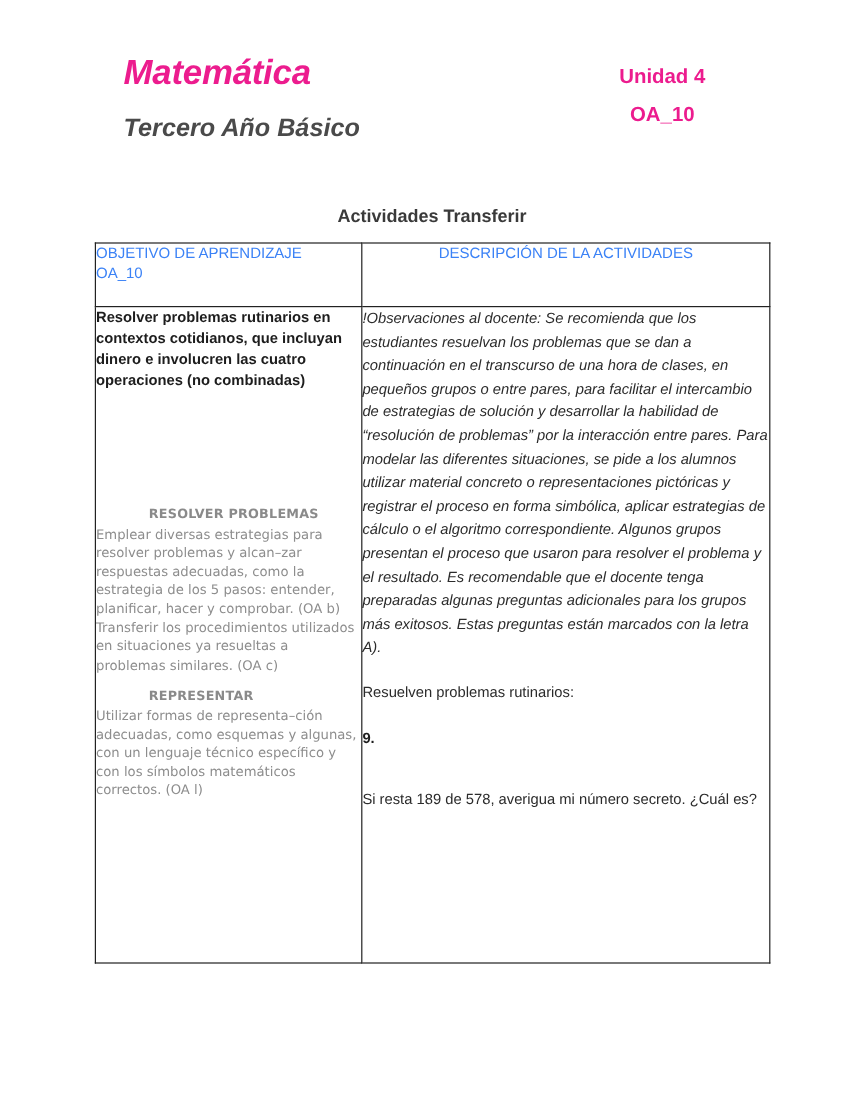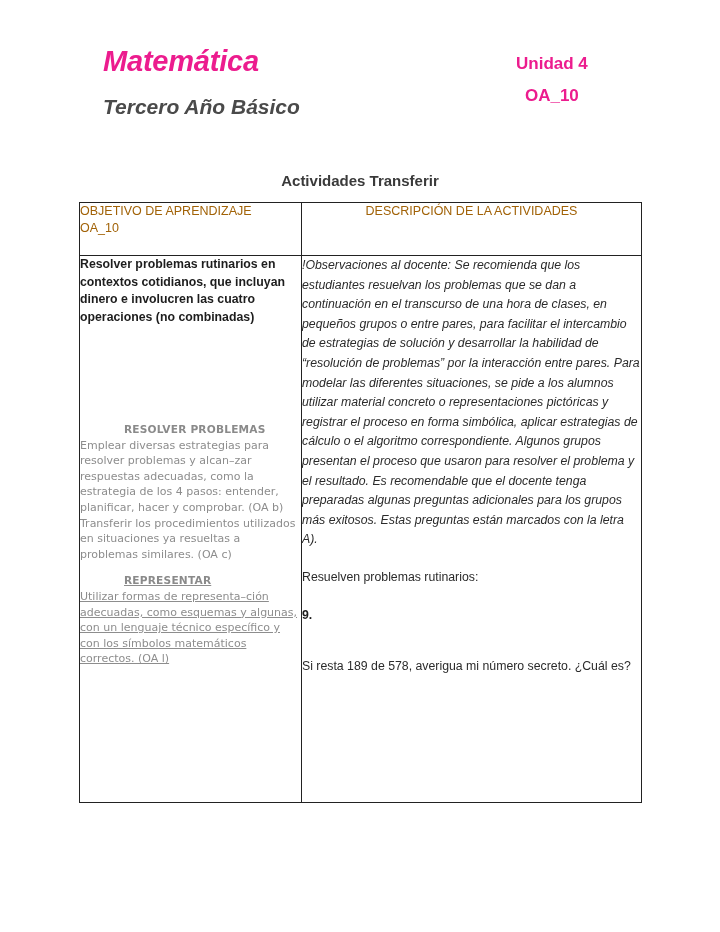--- a/index.html
+++ b/index.html
@@ -96,21 +96,21 @@
     padding: 0;
   }
   .col-left  { width: 222px; }
   .col-right { width: 340px; }
 
   .th-cell {
     height: 52px;
     padding: 7px 8px 0 8px;
     font-size: 12.5px;
     font-weight: normal;
-    color: #a16207;
+    color: #3b82f6;
     line-height: 17px;
     text-align: left;
   }
   .th-cell.center { text-align: center; }
 
   .body-cell-left {
     height: 546px;
     padding: 8px 8px 0 8px;
   }
   .body-cell-right {
@@ -133,21 +133,21 @@
     line-height: 15.6px;
   }
   .skills-title {
     font-weight: bold;
     font-size: 10.6px;
     letter-spacing: 0.2px;
     color: #8a8a8a;
     margin-left: 44px;
   }
   .skills-body { color: #8d8d8d; }
-  .skills-group + .skills-group { margin-top: 11px; text-decoration: underline; }
+  .skills-group + .skills-group { margin-top: 11px; }
 
   
   .obs-italic {
     font-size: 12.3px;
     font-style: italic;
     color: #2b2b2b;
     line-height: 19.6px;
     text-align: left;
   }
   .plain-line {
@@ -203,21 +203,21 @@
     </tr>
   </thead>
   <tbody>
     <tr>
       <td class="body-cell-left">
         <div class="oa-desc">Resolver problemas rutinarios en contextos cotidianos, que incluyan dinero e involucren las cuatro operaciones (no combinadas)</div>
 
         <div class="skills-block">
           <div class="skills-group">
             <div class="skills-title">RESOLVER PROBLEMAS</div>
-            <div class="skills-body">Emplear diversas estrategias para resolver problemas y alcan–zar respuestas adecuadas, como la estrategia de los 4 pasos: entender, planificar, hacer y comprobar. (OA b) Transferir los procedimientos utilizados en situaciones ya resueltas a problemas similares. (OA c)</div>
+            <div class="skills-body">Emplear diversas estrategias para resolver problemas y alcan–zar respuestas adecuadas, como la estrategia de los 5 pasos: entender, planificar, hacer y comprobar. (OA b) Transferir los procedimientos utilizados en situaciones ya resueltas a problemas similares. (OA c)</div>
           </div>
           <div class="skills-group">
             <div class="skills-title">REPRESENTAR</div>
             <div class="skills-body">Utilizar formas de representa–ción adecuadas, como esquemas y algunas, con un lenguaje técnico específico y con los símbolos matemáticos correctos. (OA l)</div>
           </div>
         </div>
       </td>
 
       <td class="body-cell-right">
         <div class="obs-italic">!Observaciones al docente: Se recomienda que los estudiantes resuelvan los problemas que se dan a continuación en el transcurso de una hora de clases, en pequeños grupos o entre pares, para facilitar el intercambio de estrategias de solución y desarrollar la habilidad de “resolución de problemas” por la interacción entre pares. Para modelar las diferentes situaciones, se pide a los alumnos utilizar material concreto o representaciones pictóricas y registrar el proceso en forma simbólica, aplicar estrategias de cálculo o el algoritmo correspondiente. Algunos grupos presentan el proceso que usaron para resolver el problema y el resultado. Es recomendable que el docente tenga preparadas algunas preguntas adicionales para los grupos más exitosos. Estas preguntas están marcados con la letra A).</div>

